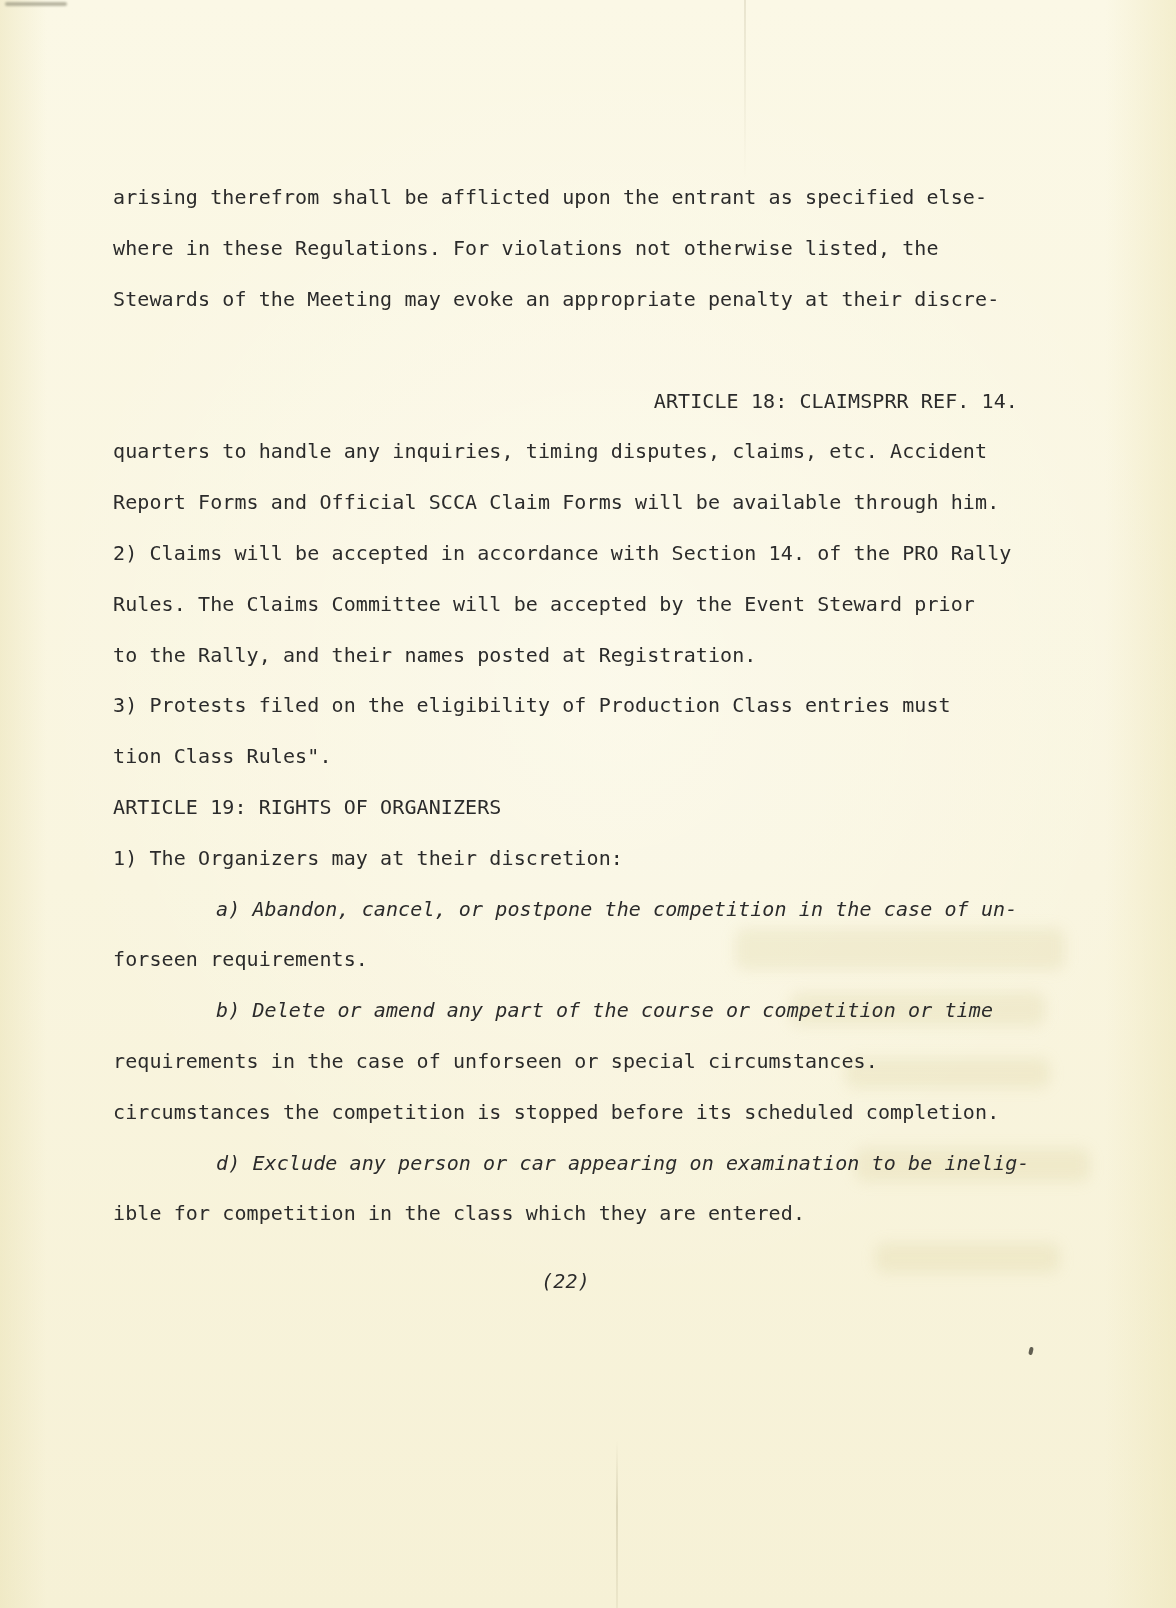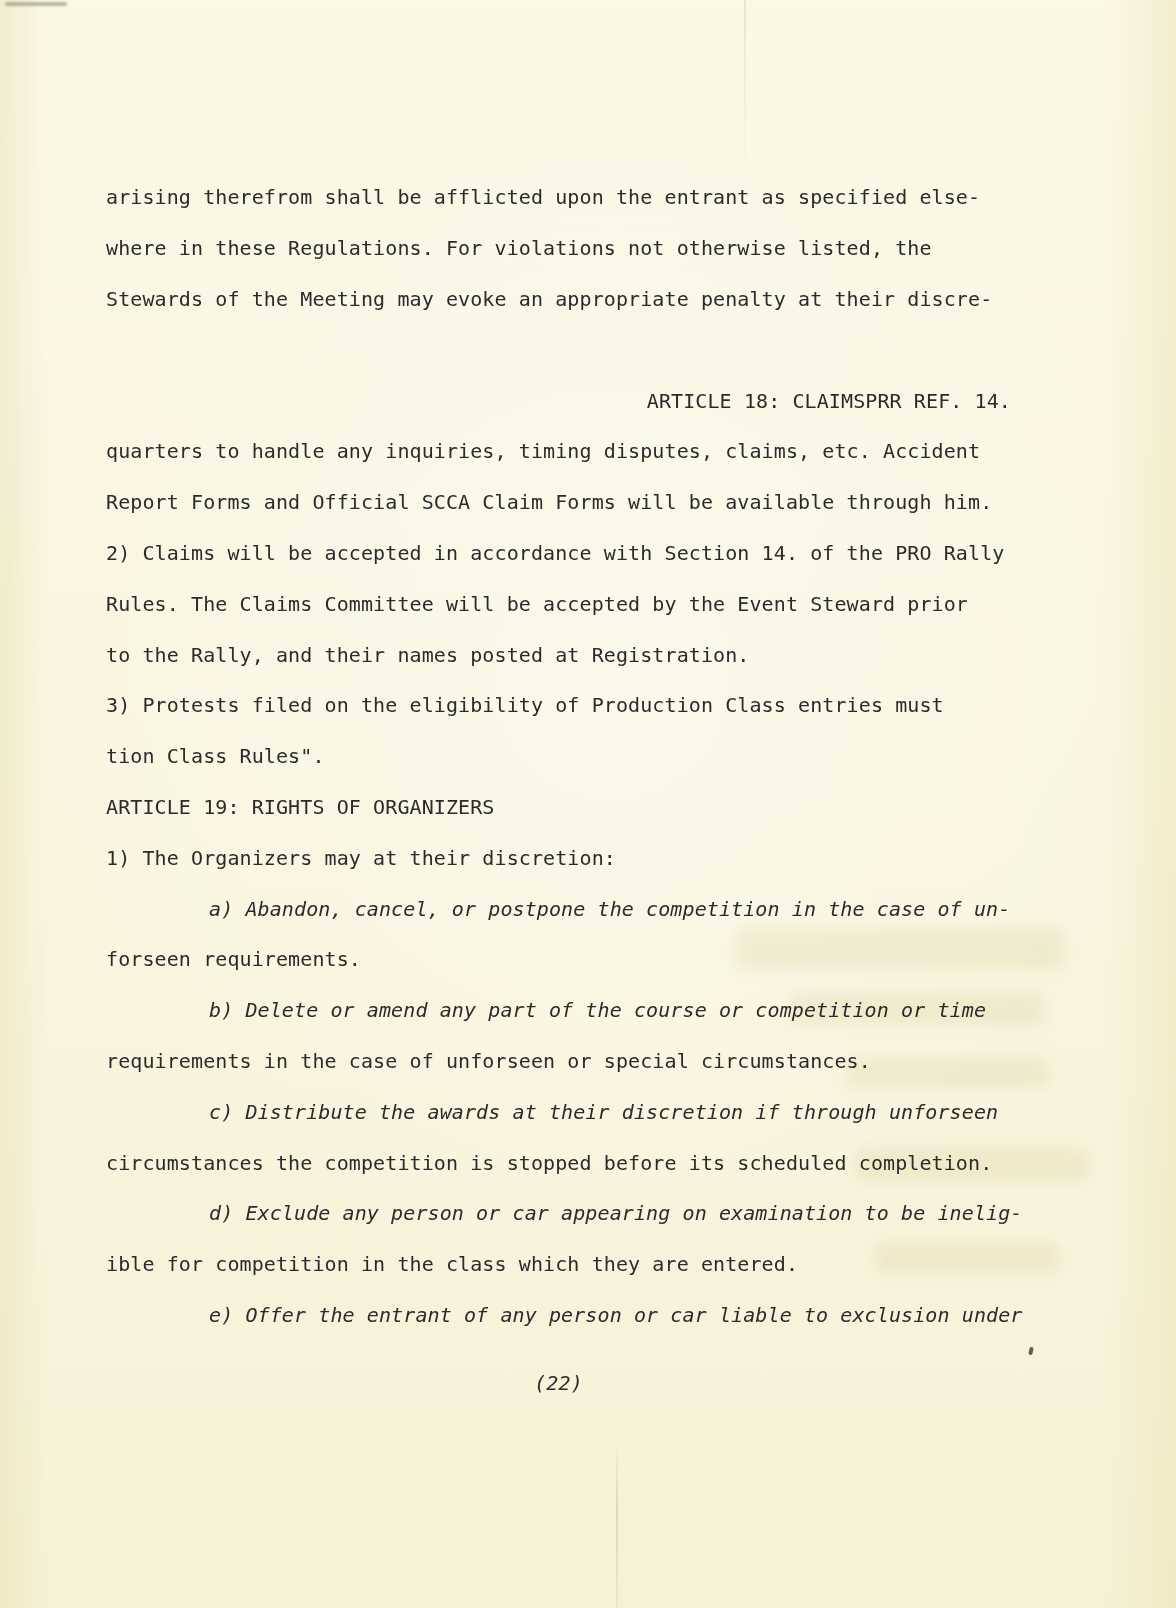--- a/index.html
+++ b/index.html
@@ -9,21 +9,21 @@
     margin:0 auto;
     overflow:hidden;
     background:
       radial-gradient(ellipse 70% 55% at 52% 42%, rgba(255,255,252,0.35), rgba(255,255,252,0) 70%),
       linear-gradient(90deg, rgba(232,224,178,0.45) 0%, rgba(232,224,178,0) 4%, rgba(232,224,178,0) 94%, rgba(236,228,182,0.5) 100%),
       linear-gradient(180deg, #fbf8e6 0%, #f9f5df 55%, #f6f1d6 100%);
     font-family:"DejaVu Sans Mono","Liberation Mono",monospace;
     color:#2b2b2b;
   }
   .content{
-    position:absolute;left:106px;top:172px;width:905px;
+    position:absolute;left:113px;top:172px;width:905px;
     font-size:20px;
   }
   .line{
     height:50.8px;
     display:flex;align-items:center;
     white-space:pre;
     letter-spacing:0.1px;
   }
   .heading-row{justify-content:flex-end;}
   .indent{padding-left:103px;font-style:italic;}
@@ -95,24 +95,22 @@
 
     <div class="line">ARTICLE 19: RIGHTS OF ORGANIZERS</div>
     <div class="line">1) The Organizers may at their discretion:</div>
 
     <div class="line indent">a) Abandon, cancel, or postpone the competition in the case of un-</div>
     <div class="line">forseen requirements.</div>
 
     <div class="line indent">b) Delete or amend any part of the course or competition or time</div>
     <div class="line">requirements in the case of unforseen or special circumstances.</div>
 
-    <div class="line indent">c) Distribute the awards at their discretion if through unforseen</div>
     <div class="line">circumstances the competition is stopped before its scheduled completion.</div>
 
     <div class="line indent">d) Exclude any person or car appearing on examination to be inelig-</div>
     <div class="line">ible for competition in the class which they are entered.</div>
 
-    <div class="line indent">e) Offer the entrant of any person or car liable to exclusion under</div>
 
     <div class="line page-number-line">(22)</div>
 
   </div>
 </div>
 
 </body></html>

